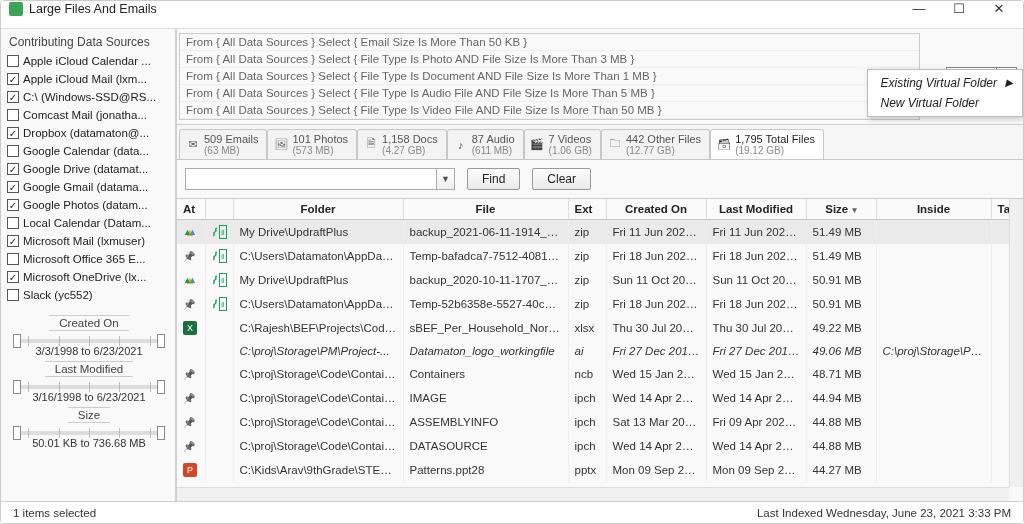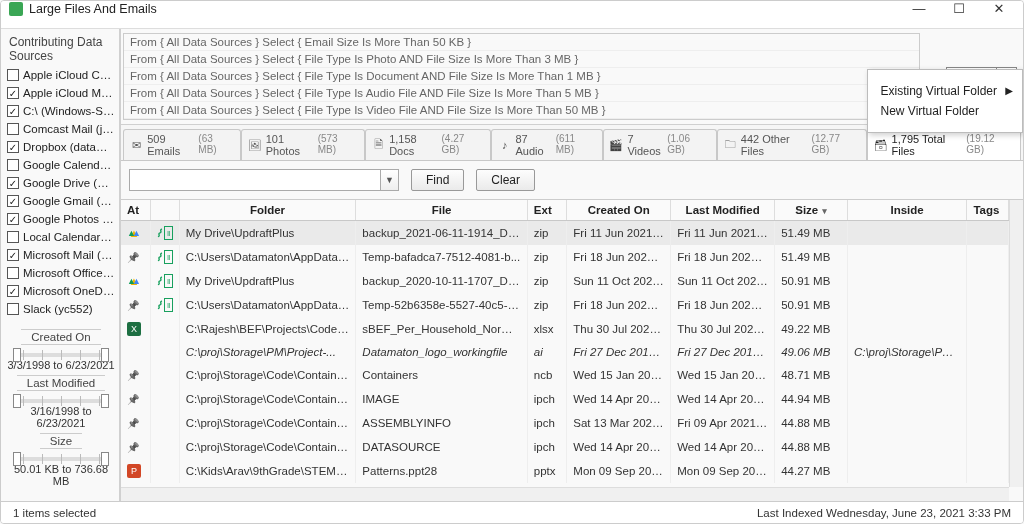--- a/index.html
+++ b/index.html
@@ -38,21 +38,21 @@
     width: 40px; height: 28px;
     display: flex; align-items: center; justify-content: center;
     font-size: 13px; color: #333;
   }
   
   .app-body {
     display: flex;
     height: calc(100% - 28px - 22px);
   }
   .sidebar {
-    width: 120px;
+    width: 176px;
     border-right: 2px solid #d0d0d0;
     padding: 4px 4px 6px 6px;
     overflow: hidden;
     display: flex;
     flex-direction: column;
   }
   .sidebar-header {
     font-size: 12px;
     color: #444;
     padding: 2px 2px 4px;
@@ -164,24 +164,25 @@
     border-left: 1px solid #888;
     padding: 2px 5px; display: flex; align-items: center;
     font-size: 9px; color: #444;
   }
   .context-menu {
     position: absolute;
     top: 40px; right: 0;
     background: #fff;
     border: 1px solid #bcbcbc;
     box-shadow: 2px 2px 6px rgba(0,0,0,.2);
-    padding: 11px 3px;
+    padding: 3px 3px;
     font-size: 12px;
     z-index: 50;
     min-width: 140px;
+    font-style: italic;
   }
   .context-menu .mi {
     padding: 3px 22px 3px 10px;
     white-space: nowrap;
     position: relative;
   }
   .context-menu .mi .sub-arrow {
     position: absolute; right: 6px; top: 4px;
     font-size: 10px;
   }
@@ -205,21 +206,21 @@
     background: #f3f3f3;
     color: #555;
     border-radius: 3px 3px 0 0;
   }
   .tab.active { background: #fff; color: #222; }
   .tab .t-icon {
     width: 14px; height: 14px;
     display: inline-flex; align-items: center; justify-content: center;
     font-size: 11px;
   }
-  .tab .t-body { display: flex; line-height: 1.1; }
+  .tab .t-body { display: flex; flex-direction: column; line-height: 1.1; }
   .tab .t-sub { font-size: 10px; color: #888; }
   
   .search-row {
     display: flex; align-items: center; gap: 12px;
     padding: 8px 10px 8px 8px;
   }
   .search-combo {
     width: 270px; height: 22px;
     border: 1px solid #aaa;
     display: flex; background: #fff;

